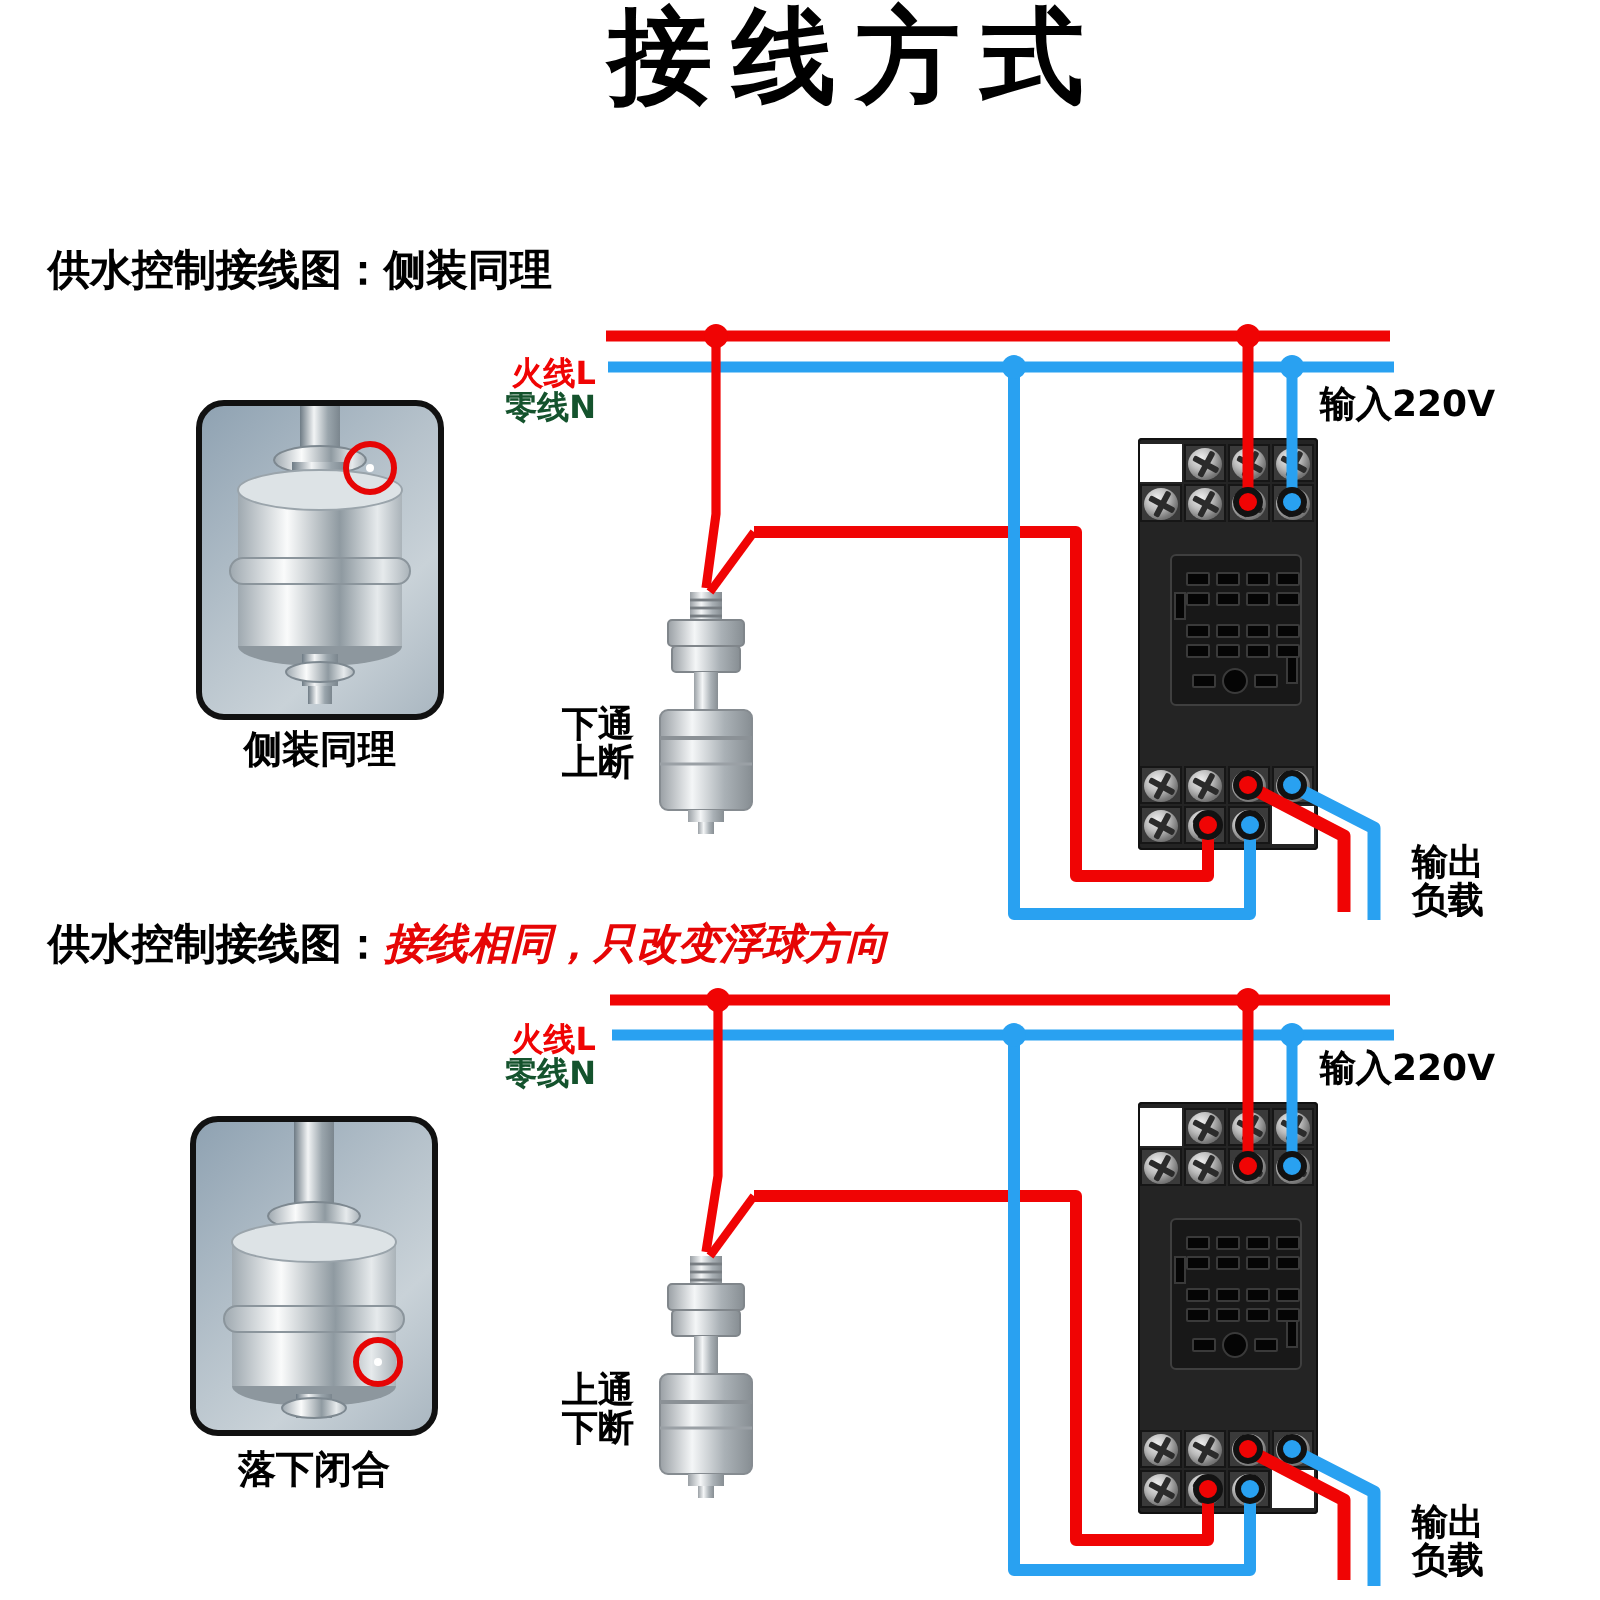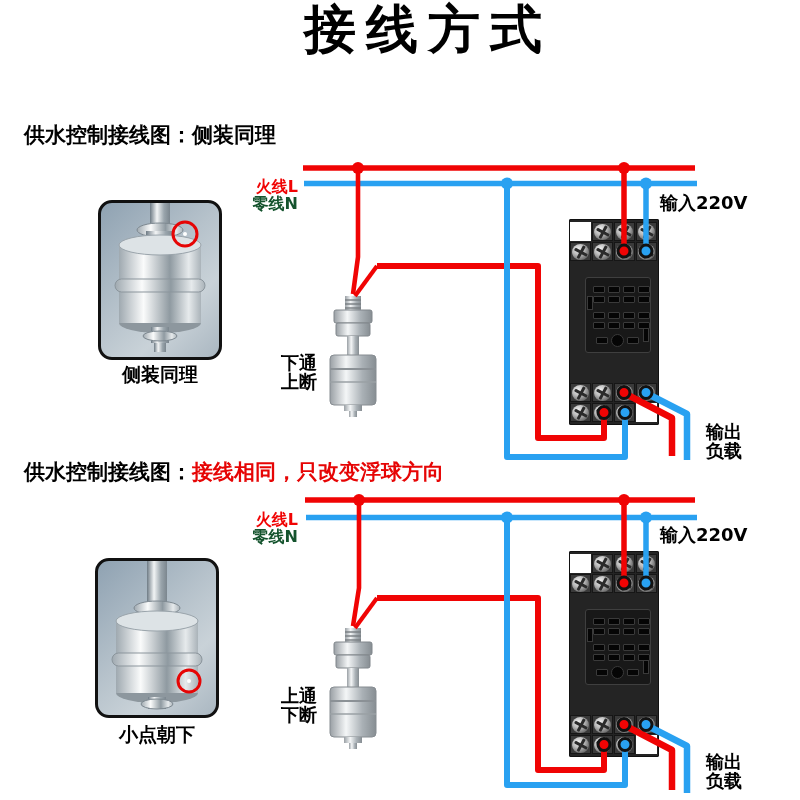--- a/index.html
+++ b/index.html
@@ -3,21 +3,21 @@
 <meta charset="utf-8">
 <style>
   html,body{margin:0;padding:0;background:#fff;}
   .page{position:relative;width:800px;height:800px;background:#ffffff;overflow:hidden;
         font-family:"DejaVu Sans","Liberation Sans",sans-serif;color:#000;}
   .title{position:absolute;top:4px;left:56px;width:744px;text-align:center;
          font-size:52px;font-weight:700;letter-spacing:10px;line-height:50px;}
   .note{position:absolute;left:0;width:800px;text-align:center;font-size:18px;font-weight:600;line-height:22px;}
   .note1{top:61px;} .note2{top:88px;}
   .heading{position:absolute;font-size:21px;font-weight:700;line-height:25px;white-space:nowrap;}
-  .heading .hr{color:#e60505;}
+  .heading .hr{color:#e60505;font-style:italic;}
   .wire-label{position:absolute;font-size:16px;font-weight:700;line-height:17px;width:68px;text-align:right;white-space:nowrap;margin-top:20px;}
   .live-c{color:#f00404;} .neutral-c{color:#14532d;}
   .small-label{position:absolute;font-size:18px;font-weight:700;line-height:19px;white-space:nowrap;}
   .caption{position:absolute;width:124px;text-align:center;font-size:19px;font-weight:700;}
   
   .inset{position:absolute;width:118px;height:154px;border:3px solid #111;border-radius:14px;overflow:hidden;
          background:linear-gradient(135deg,#8fa2b2 0%,#b6c2cb 45%,#c9d2d8 70%,#aab7c1 100%);}
   .inset svg{display:block;}
   
   .relay{position:absolute;width:90px;height:206px;background:#242424;border-radius:2px;
@@ -250,21 +250,21 @@
       <ellipse cx="59" cy="132" rx="41" ry="10" fill="#8d979e"></ellipse>
       <rect x="18" y="60" width="82" height="72" fill="url(#m2b)"></rect>
       <ellipse cx="59" cy="60" rx="41" ry="10" fill="#dde3e6" stroke="#9aa4ab" stroke-width="1"></ellipse>
       <rect x="14" y="92" width="90" height="13" rx="6.5" fill="url(#m2b)" stroke="#8b959c" stroke-width="1"></rect>
       <rect x="50" y="136" width="18" height="12" fill="url(#m2a)"></rect>
       <ellipse cx="59" cy="143" rx="16" ry="5" fill="url(#m2b)" stroke="#7d8890" stroke-width="1"></ellipse>
       <circle cx="91" cy="120" r="11" fill="none" stroke="#e60505" stroke-width="3"></circle>
       <circle cx="91" cy="120" r="2" fill="#ffffff"></circle>
     </svg>
   </div>
-  <div class="caption" style="left:95px;top:722px;">小点朝下</div>
+  <div class="caption" style="left:95px;top:722px;">落下闭合</div>
 
   <svg class="float-sw" style="left:326px;top:625px;" width="54" height="125" viewBox="0 0 54 125">
     <defs>
       <linearGradient id="fs2" x1="0" y1="0" x2="1" y2="0">
         <stop offset="0" stop-color="#9aa0a5"></stop>
           <stop offset="0.35" stop-color="#f4f6f7"></stop>
         <stop offset="0.7" stop-color="#aab1b6"></stop>
           <stop offset="1" stop-color="#878e93"></stop>
       </linearGradient>
     </defs>

